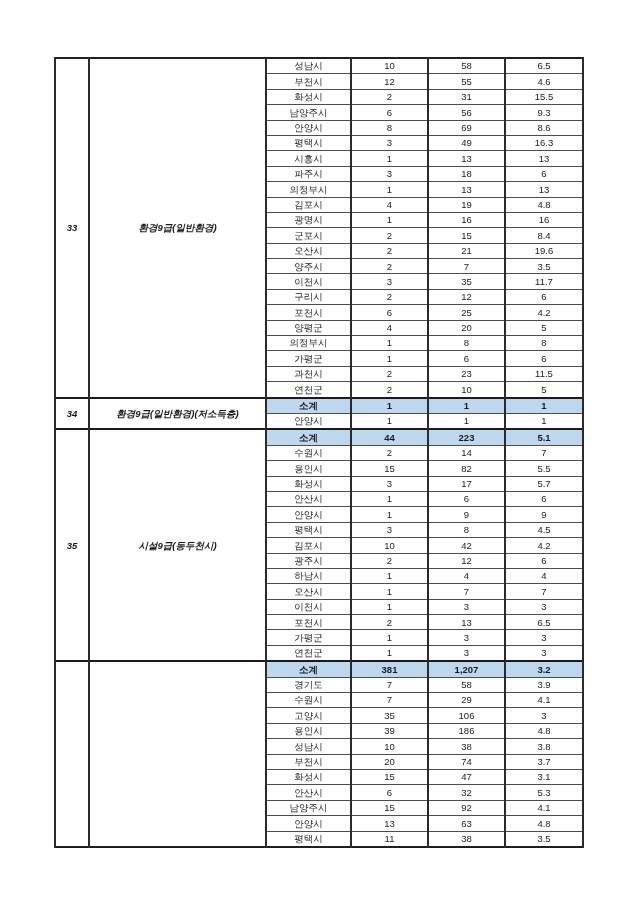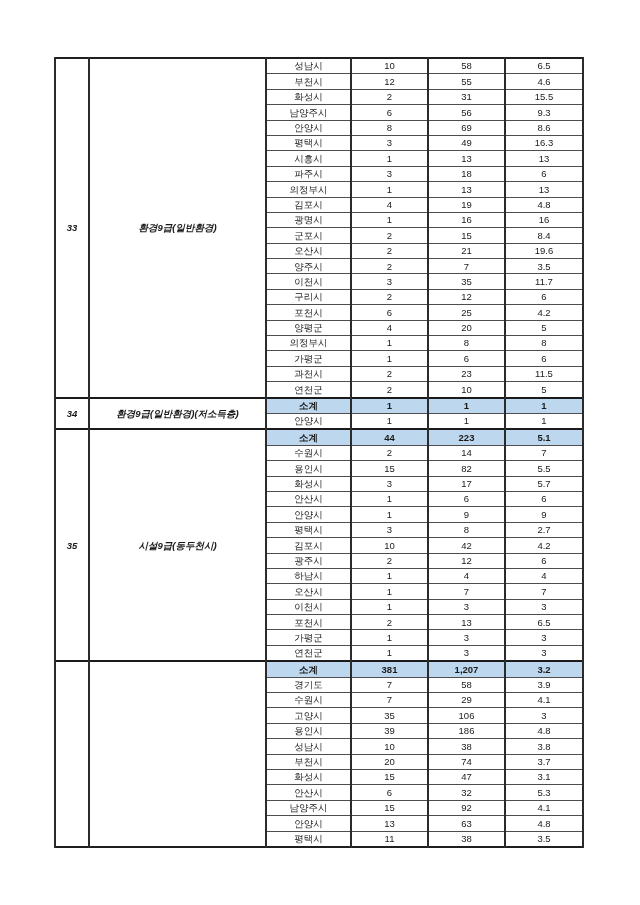--- a/index.html
+++ b/index.html
@@ -250,21 +250,21 @@
         <tr>
           <td class="col-dist">안양시</td>
           <td class="col-val">1</td>
           <td class="col-val">9</td>
           <td class="col-val">9</td>
         </tr>
         <tr>
           <td class="col-dist">평택시</td>
           <td class="col-val">3</td>
           <td class="col-val">8</td>
-          <td class="col-val">2.7</td>
+          <td class="col-val">4.5</td>
         </tr>
         <tr>
           <td class="col-dist">김포시</td>
           <td class="col-val">10</td>
           <td class="col-val">42</td>
           <td class="col-val">4.2</td>
         </tr>
         <tr>
           <td class="col-dist">광주시</td>
           <td class="col-val">2</td>

